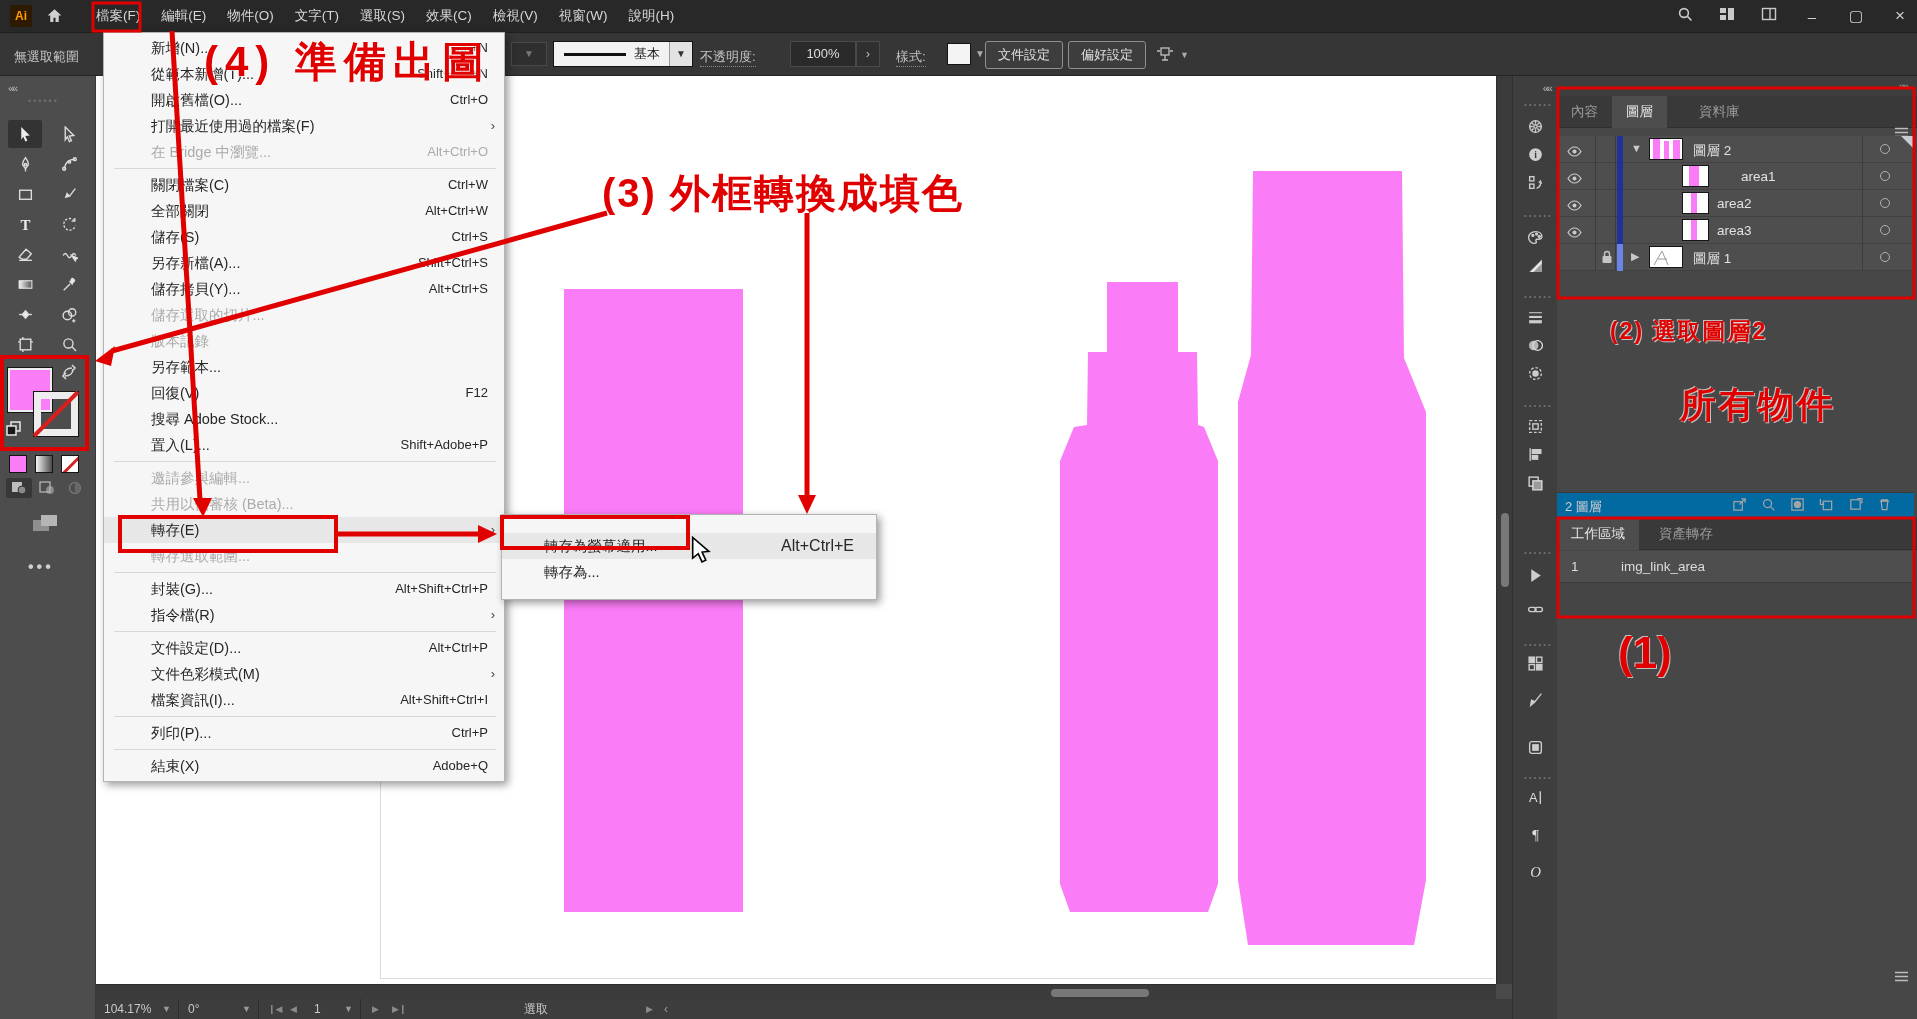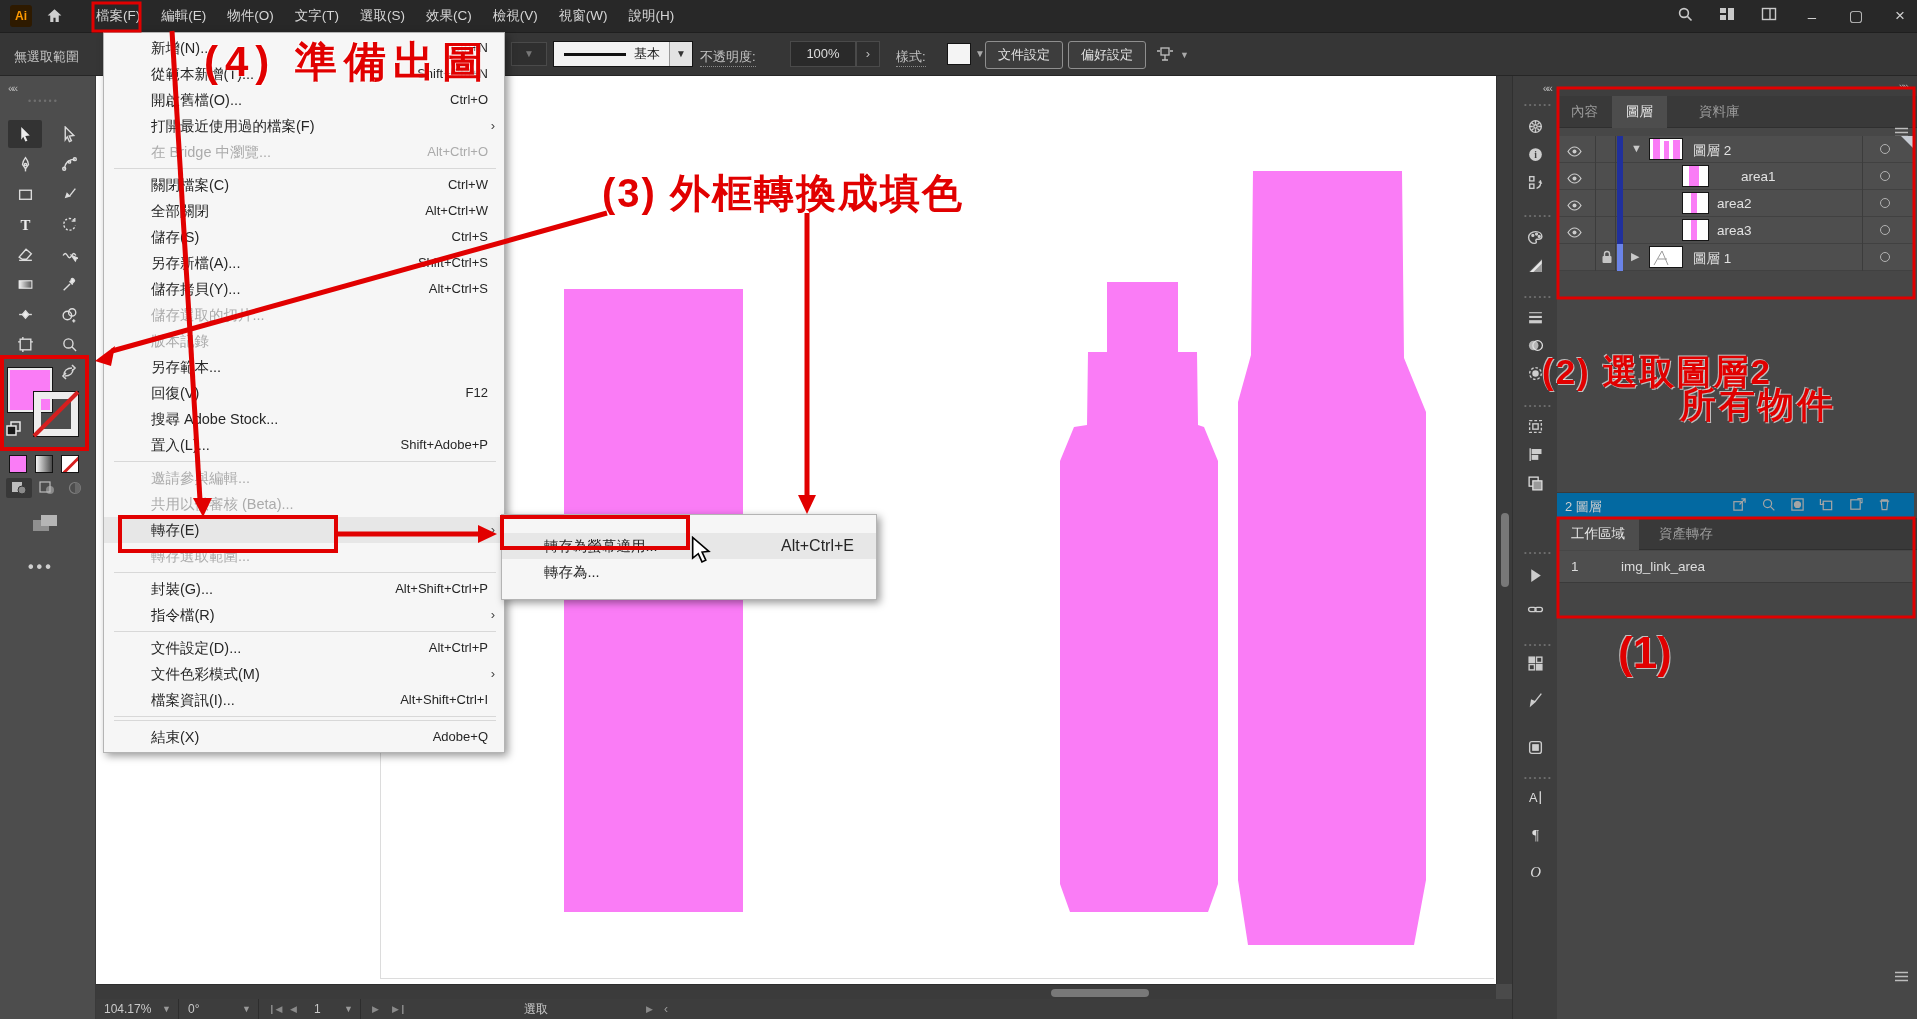--- a/index.html
+++ b/index.html
@@ -128,21 +128,21 @@
   .sm-item .fm-label { position:absolute; left:42px; white-space:nowrap;}
   .sm-item .fm-short { position:absolute; right:22px; font-size:16px; color:#262626; }
   .sm-item.hl { background:#e7e7e7; }
 
   
   #anno-svg { position:absolute; left:0; top:0; width:1917px; height:1019px; z-index:30; pointer-events:none; }
   .anno-text { position:absolute; z-index:31; color:#e10000; font-weight:bold; pointer-events:none;
     text-shadow:1px 1px 0 rgba(255,255,255,.65), -1px -1px 0 rgba(255,255,255,.65); white-space:nowrap; }
   #anno4 { left:204px; top:34px; font-size:42px; letter-spacing:7px; }
   #anno3 { left:602px; top:166px; font-size:40px; letter-spacing:2px; }
-  #anno2a { left:1542px; top:316px; font-size:35px; letter-spacing:2px;margin-top:33px; }
+  #anno2a { left:1610px; top:316px; font-size:23px; letter-spacing:2px; }
   #anno2b { left:1680px; top:381px; font-size:36px; letter-spacing:3px; }
   #anno1 { left:1618px; top:628px; font-size:44px; }
   #cursor { position:absolute; left:691px; top:536px; z-index:40; pointer-events:none; }
 </style>
 </head>
 <body>
 
 <div id="canvas">
   <div class="ab-edge" style="left:284px; top:0; width:1px; height:902px;"></div>
   <div class="ab-edge" style="left:284px; top:902px; width:1114px; height:1px;"></div>
@@ -720,20 +720,24 @@
     </div>
     <div class="fm-item">
       <span class="fm-label">文件色彩模式(M)</span>
       <span class="fm-arrow">›</span>
     </div>
     <div class="fm-item">
       <span class="fm-label">檔案資訊(I)...</span>
       <span class="fm-short">Alt+Shift+Ctrl+I</span>
     </div>
     <div class="fm-sep"></div>
+    <div class="fm-item">
+      <span class="fm-label">列印(P)...</span>
+      <span class="fm-short">Ctrl+P</span>
+    </div>
     <div class="fm-sep"></div>
     <div class="fm-item">
       <span class="fm-label">結束(X)</span>
       <span class="fm-short">Adobe+Q</span>
     </div>
   </div>
 <div id="submenu">
     <div class="sm-item hl">
       <span class="fm-label">轉存為螢幕適用...</span>
       <span class="fm-short">Alt+Ctrl+E</span>

